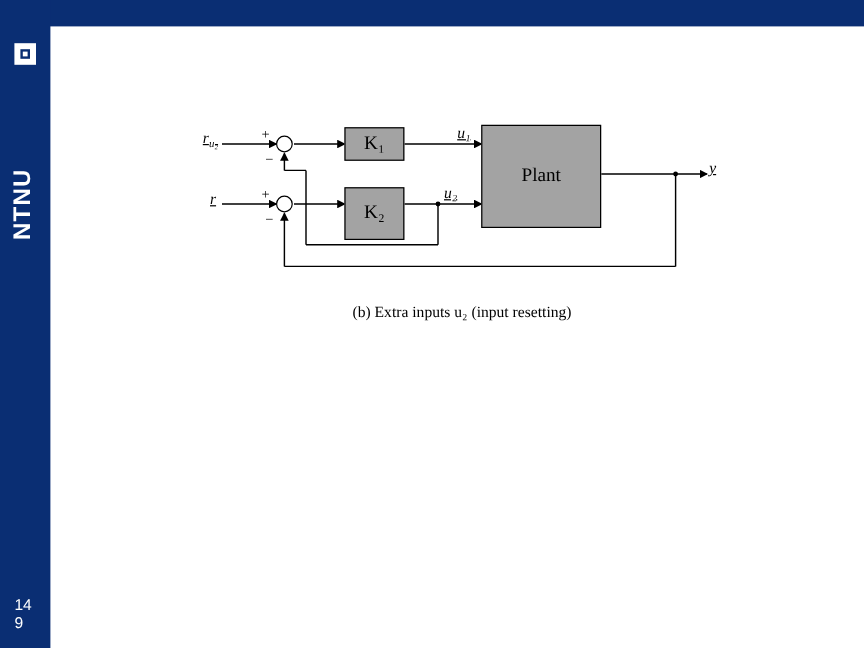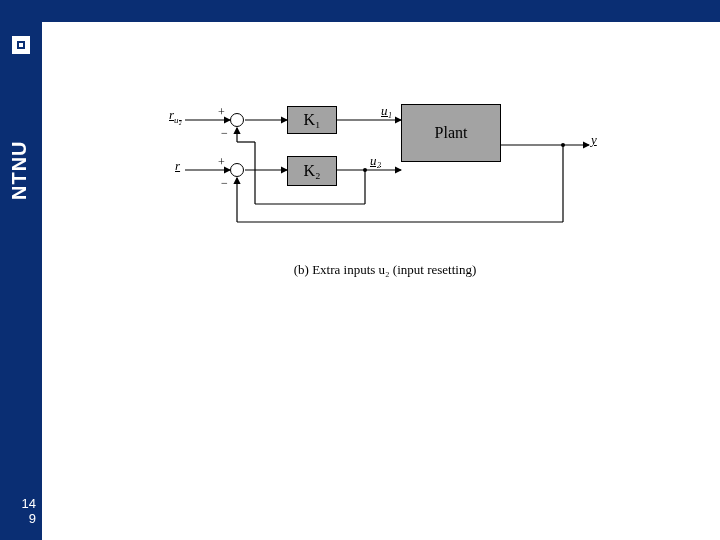--- a/index.html
+++ b/index.html
@@ -11,24 +11,24 @@
   .logo-square-inner { width: 8px; height: 8px; border: 2px solid #0a2e73; }
   .logo-text { position: absolute; left: 8px; top: 200px; color: #fff; font-family: Arial, Helvetica, sans-serif; font-weight: bold; font-size: 20px; letter-spacing: 1px; transform: rotate(-90deg); transform-origin: left top; white-space: nowrap; }
   .content { position: absolute; left: 42px; top: 22px; right: 0; bottom: 0; padding: 60px 40px 0 48px; }
   .title { font-size: 32px; color: #000; font-weight: normal; margin-bottom: 28px; }
   .diagram-wrap { width: 100%; display: flex; flex-direction: column; align-items: center; margin-top: 10px; }
   .diagram { width: 440px; height: 160px; position: relative; }
   .box { position: absolute; border: 1.2px solid #000; background: #a3a3a3; display: flex; align-items: center; justify-content: center; font-family: "Times New Roman", serif; }
   .sumcirc { position: absolute; width: 14px; height: 14px; border: 1.2px solid #000; border-radius: 50%; background: #fff; }
   .lbl { position: absolute; font-size: 13px; font-style: italic; font-family: "Times New Roman", serif; text-decoration: underline; }
   .sign { position: absolute; font-size: 12px; font-family: "Times New Roman", serif; }
-  .caption { font-size: 13px; margin-top: 10px; text-align: right; }
+  .caption { font-size: 13px; text-align: right; }
   .bullet { margin-top: 40px; font-size: 18px; line-height: 1.3; padding-left: 28px; position: relative; }
   .bullet::before { content: "•"; position: absolute; left: 8px; top: 0; }
-  .pagenum { position: absolute; left: 12px; bottom: 14px; width: 24px; text-align: right; color: #fff; font-size: 13px; font-family: Arial, sans-serif; line-height: 1.1; }
+  .pagenum { position: absolute; left: 12px; bottom: 14px; width: 24px; text-align: left; color: #fff; font-size: 13px; font-family: Arial, sans-serif; line-height: 1.1; }
   line { stroke: #000; stroke-width: 1.2; }
   .arrowhead { fill: #000; }
 </style>
 </head>
 <body>
 
 <div class="slide">
   <div class="topbar"></div>
   <div class="sidebar">
     <div class="logo-square">
@@ -80,24 +80,24 @@
           <circle cx="398" cy="53" r="2" fill="#000"></circle>
           <circle cx="200" cy="78" r="2" fill="#000"></circle>
         </svg>
 
         <div class="sumcirc" style="left:65px;top:21px"></div>
         <div class="sumcirc" style="left:65px;top:71px"></div>
 
         <div class="box" style="left:122px;top:14px;width:50px;height:28px">
           <span>K₁</span>
         </div>
-        <div class="box" style="left:122px;top:64px;width:50px;height:30px">
+        <div class="box" style="left:122px;top:64px;width:50px;height:44px">
           <span>K₂</span>
         </div>
-        <div class="box" style="left:236px;top:12px;width:100px;height:58px;font-style:normal">
+        <div class="box" style="left:236px;top:12px;width:100px;height:86px;font-style:normal">
           <span>Plant</span>
         </div>
 
         <span class="lbl" style="left:4px;top:15px">
           <span>r</span><sub style="font-size:9px">u₂</sub>
         </span>
         <span class="lbl" style="left:10px;top:66px">r</span>
         <span class="lbl" style="left:216px;top:11px">u₁</span>
         <span class="lbl" style="left:205px;top:61px">u₂</span>
         <span class="lbl" style="left:426px;top:40px">y</span>

